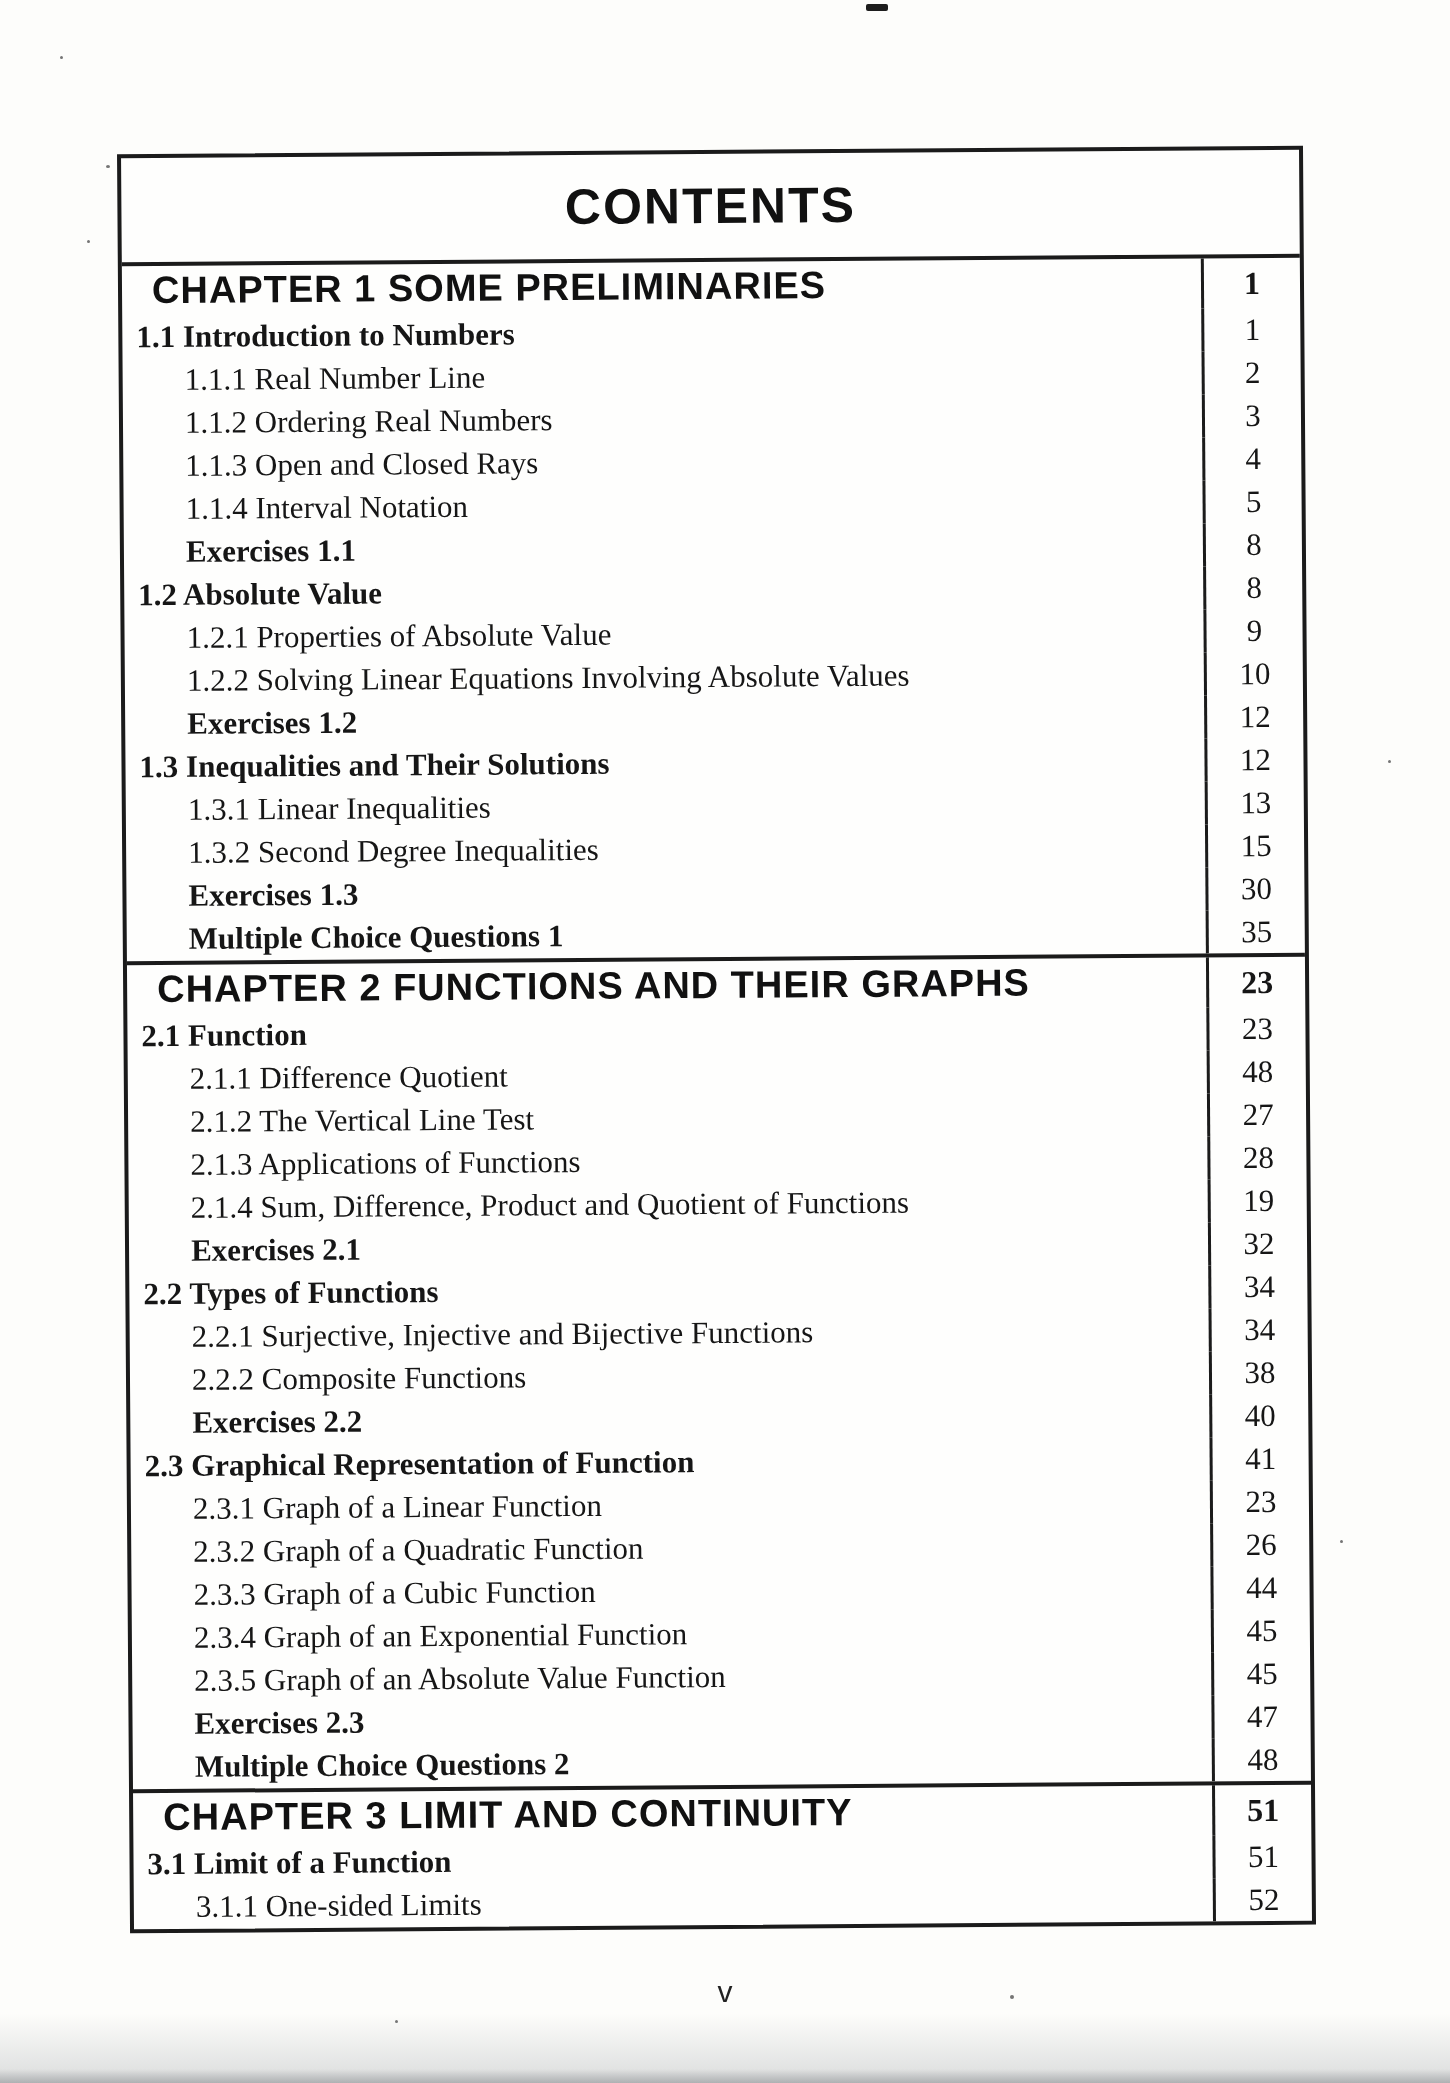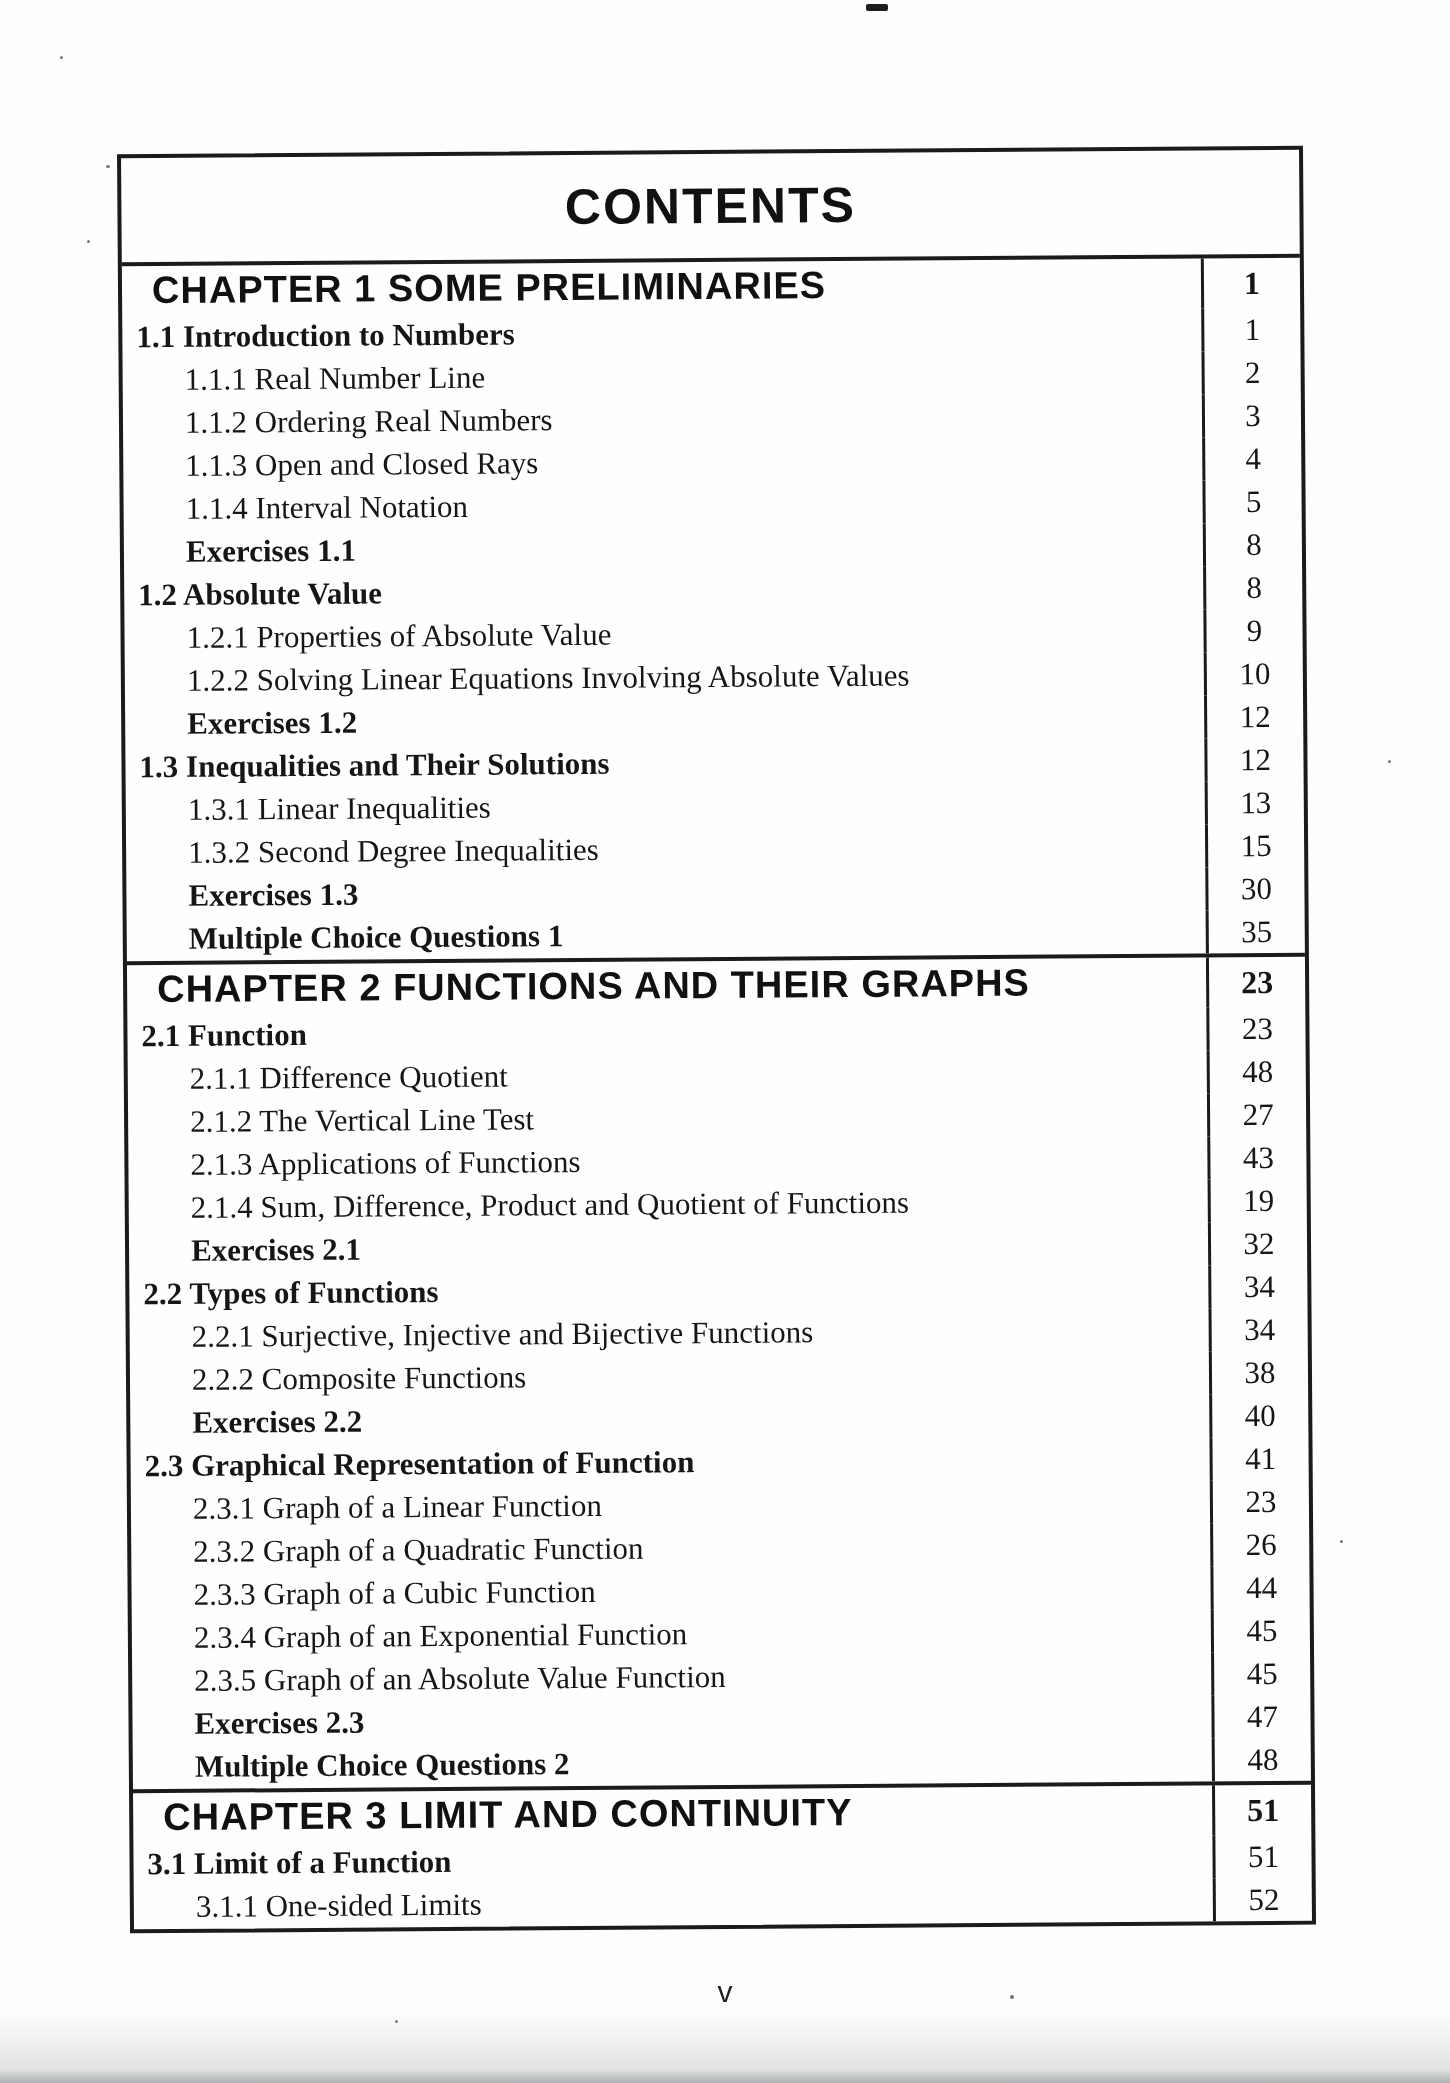--- a/index.html
+++ b/index.html
@@ -177,21 +177,21 @@
           <div class="row subsection">
     <span class="title">2.1.1 Difference Quotient</span>
     <span class="page">48</span>
   </div>
           <div class="row subsection">
     <span class="title">2.1.2 The Vertical Line Test</span>
     <span class="page">27</span>
   </div>
           <div class="row subsection">
     <span class="title">2.1.3 Applications of Functions</span>
-    <span class="page">43</span>
+    <span class="page">28</span>
   </div>
           <div class="row subsection">
     <span class="title">2.1.4 Sum, Difference, Product and Quotient of Functions</span>
     <span class="page">19</span>
   </div>
           <div class="row exercise">
     <span class="title">Exercises 2.1</span>
     <span class="page">32</span>
   </div>
           <div class="row section-entry">

